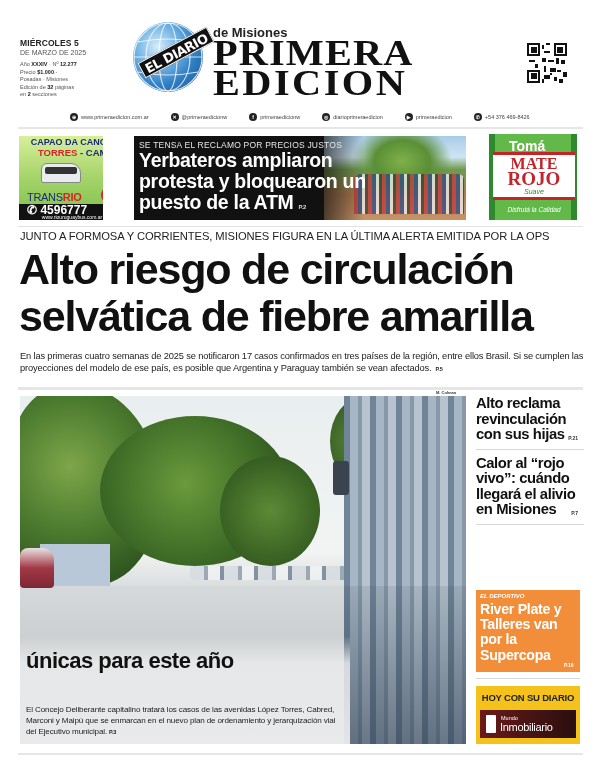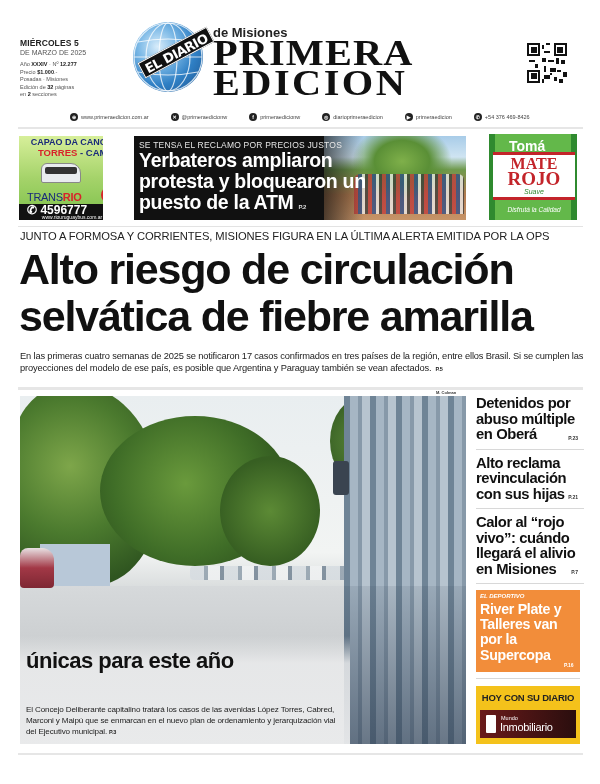--- a/index.html
+++ b/index.html
@@ -319,24 +319,20 @@
     <div>únicas para este año</div>
   </div>
   <div class="abs sub-deck">
     <span>El Concejo Deliberante capitalino tratará los casos de las avenidas López Torres, Cabred, Marconi y Maipú que se enmarcan en el nuevo plan de ordenamiento y jerarquización vial del Ejecutivo municipal.</span>
     <span class="sub-page">P.3</span>
   </div>
 </div>
 
 <div class="abs side-col">
   <div class="side-story">
-    <div class="side-title">Detenidos por abuso múltiple en Oberá</div>
-    <span class="side-page">P.23</span>
-  </div>
-  <div class="side-story">
     <div class="side-title">Alto reclama revinculación con sus hijas</div>
     <span class="side-page">P.21</span>
   </div>
   <div class="side-story">
     <div class="side-title">Calor al “rojo vivo”: cuándo llegará el alivio en Misiones</div>
     <span class="side-page">P.7</span>
   </div>
 </div>
 
 <div class="abs deportivo">

